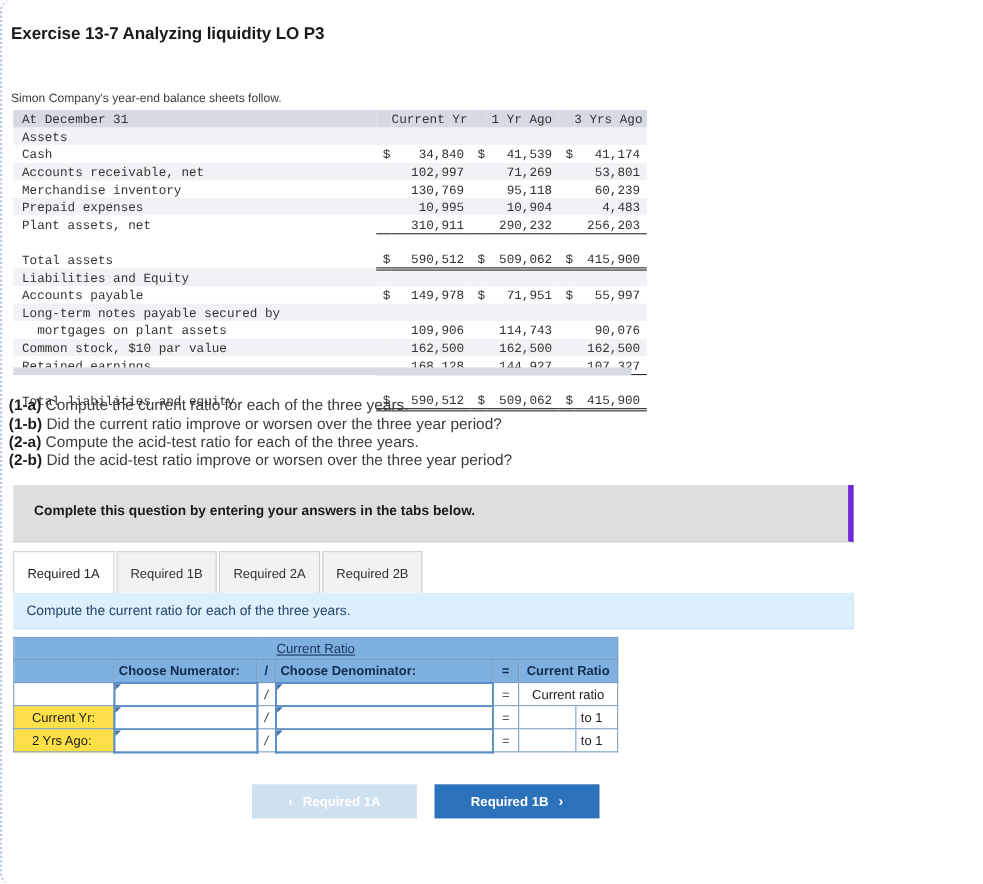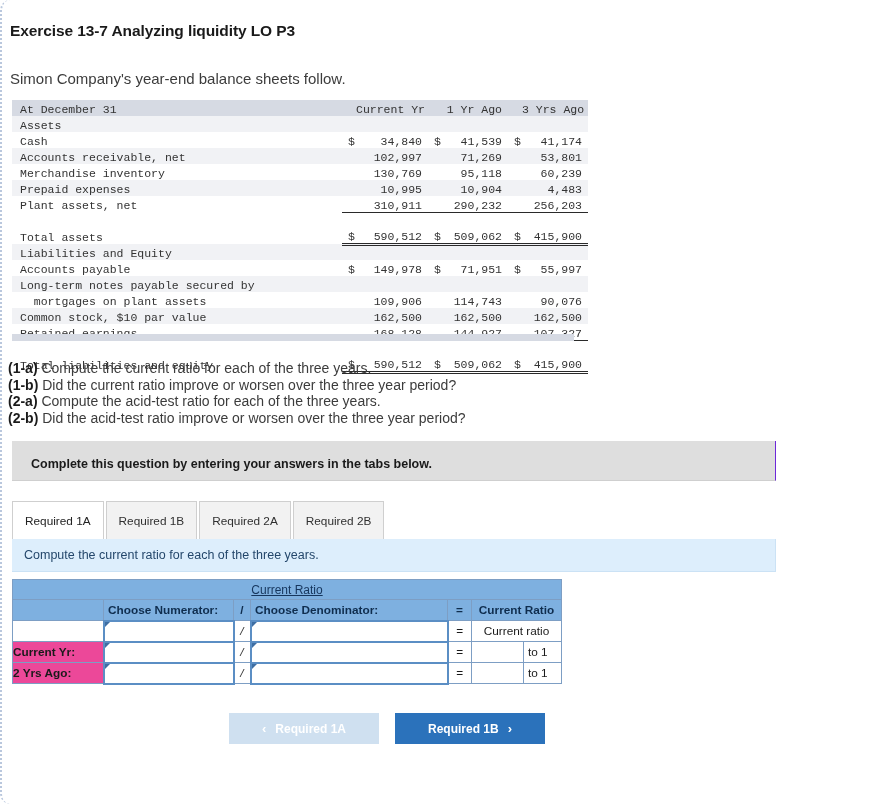--- a/index.html
+++ b/index.html
@@ -23,22 +23,22 @@
   .exercise-title {
     position: absolute;
     left: 8px; top: 22px;
     font-size: 15.5px;
     font-weight: bold;
     color: #1a1a1a;
     letter-spacing: -0.1px;
   }
   .intro-line {
     position: absolute;
-    left: 8px; top: 70px;
-    font-size: 15px;
+    left: 8px; top: 84px;
+    font-size: 11px;
     color: #3c3c3c;
   }
 
   
   .bs-wrap {
     position: absolute;
     left: 10px; top: 100px;
     width: 562px;
     font-family: "Liberation Mono", "DejaVu Sans Mono", monospace;
     font-size: 11.5px;
@@ -83,23 +83,23 @@
     color: #3c3c3c;
     line-height: 16.6px;
   }
   .qlist .q { white-space: nowrap; }
   .qlist .q b { color: #1a1a1a; }
 
   
   .grey-band {
     position: absolute;
     left: 10px; top: 441px;
-    width: 764px; height: 40px;
+    width: 764px; height: 52px;
     background: #dedede;
-    border-right: 1px solid #6d28d9;
+    border-right: 5px solid #6d28d9;
     border-bottom: 1px solid #cfcfcf;
   }
   .grey-band .txt {
     position: absolute;
     left: 19px; top: 16px;
     font-size: 12.5px;
     font-weight: bold;
     color: #1a1a1a;
   }
 
@@ -177,23 +177,23 @@
   .ans .hcell {
     background: #7eb0e0;
     color: #0f2d4e;
     font-weight: bold;
     font-size: 11.8px;
     padding-left: 4px;
     height: 21px;
   }
   .ans .hcell.ctr { text-align: center; padding-left: 0; }
   .ans .rowlabel {
-    font-weight: bold;
-    padding-left: 0;
-    background: #ec4899;
+    font-weight: normal;
+    padding-left: 16px;
+    background: #fde047;
     color: #1a1a1a;
   }
   .ans .blank { background: #ffffff; }
   .ans .eq {
     text-align: center;
     background: #ffffff;
     font-weight: normal;
   }
   .ans .res-text {
     text-align: center;

